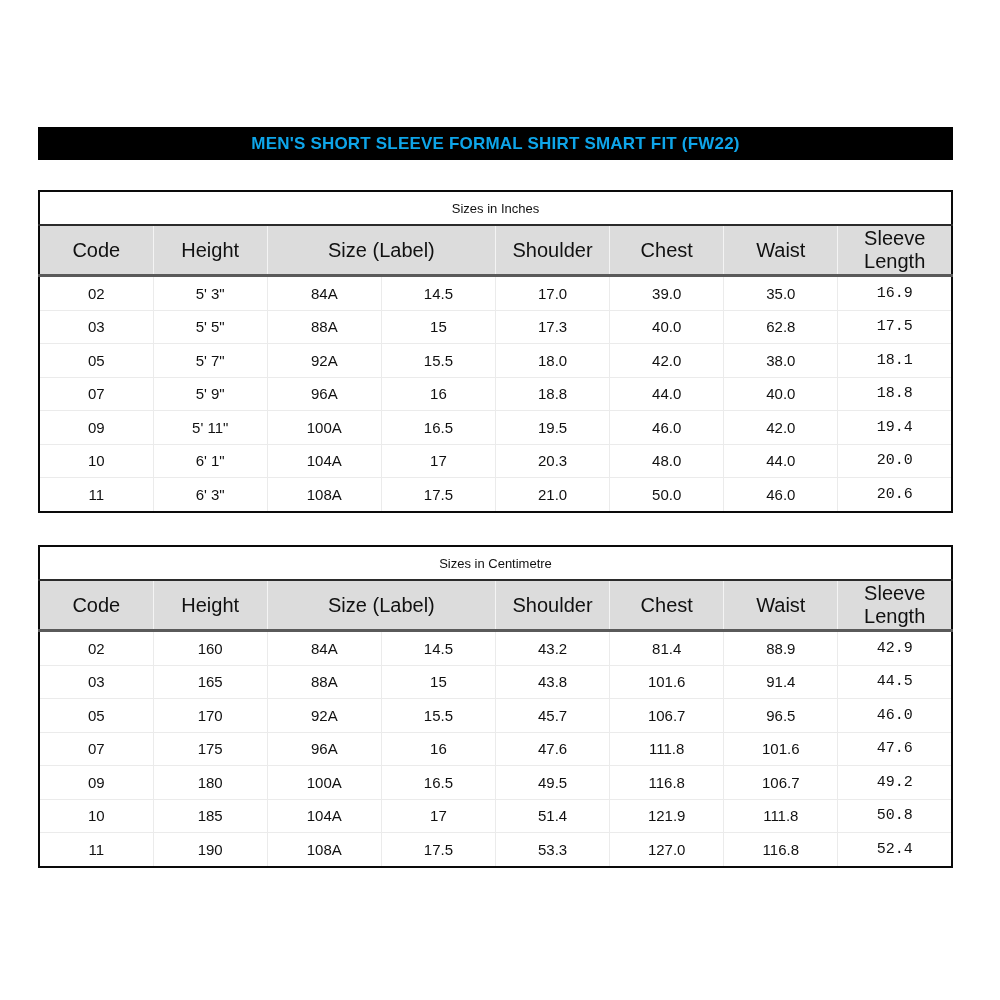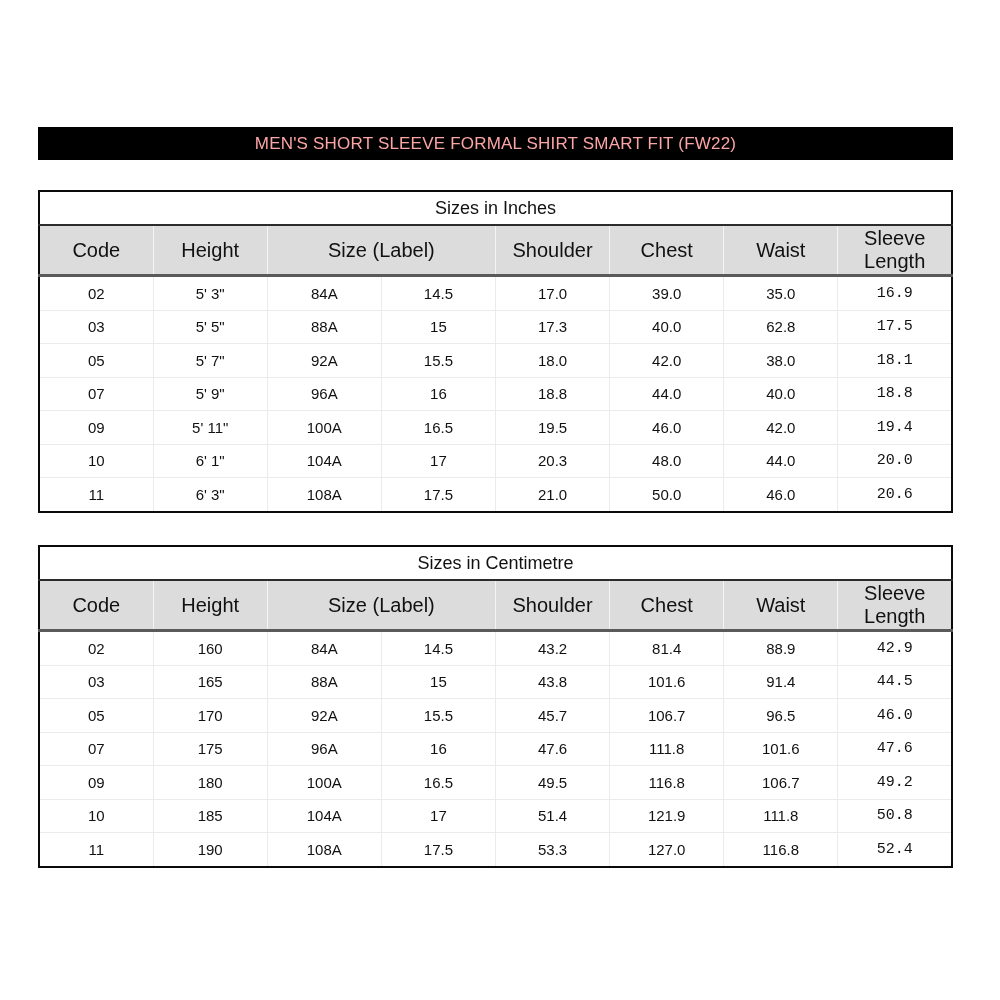--- a/index.html
+++ b/index.html
@@ -12,44 +12,44 @@
     color: #111111;
     overflow: hidden;
   }
   .title-bar {
     position: absolute;
     left: 38px;
     top: 127px;
     width: 915px;
     height: 33px;
     background: #000000;
-    color: #fca5a5;
+    color: #0ea5e9;
     display: flex;
     align-items: center;
     justify-content: center;
-    font-weight: normal;
+    font-weight: bold;
     font-size: 17px;
     letter-spacing: 0.2px;
   }
   table.size-table {
     position: absolute;
     left: 38px;
     width: 915px;
     border-collapse: collapse;
     table-layout: fixed;
     text-align: center;
     font-size: 15px;
     border: 2px solid #0a0a0a;
   }
   #table-0 { top: 190px; }
   #table-1 { top: 545px; }
   tr.title-row th {
     height: 30px;
     font-weight: normal;
-    font-size: 18px;
+    font-size: 13px;
     background: #ffffff;
     border-bottom: 2px solid #2b2b2b;
   }
   tr.header-row th {
     height: 25px;
     background: #dcdcdc;
     font-weight: normal;
     font-size: 20px;
     border-left: 1px solid #f4f4f4;
     border-right: 1px solid #f4f4f4;

